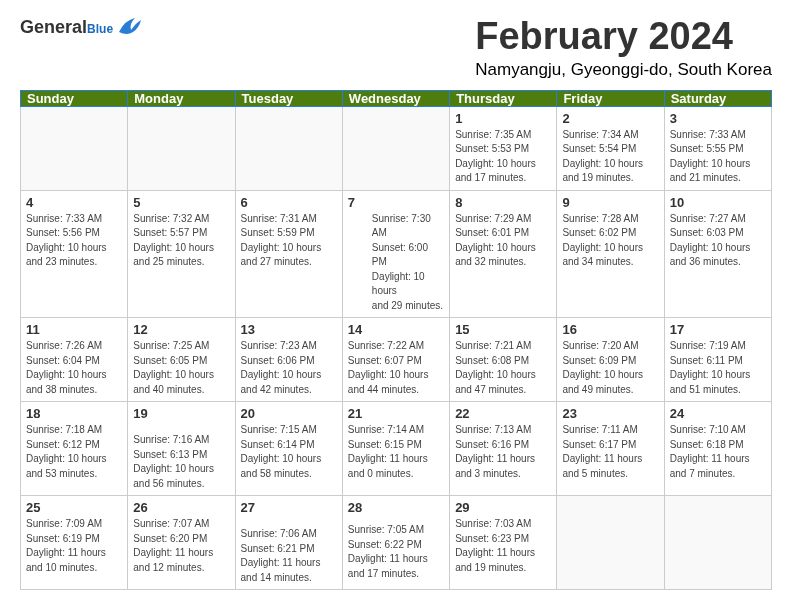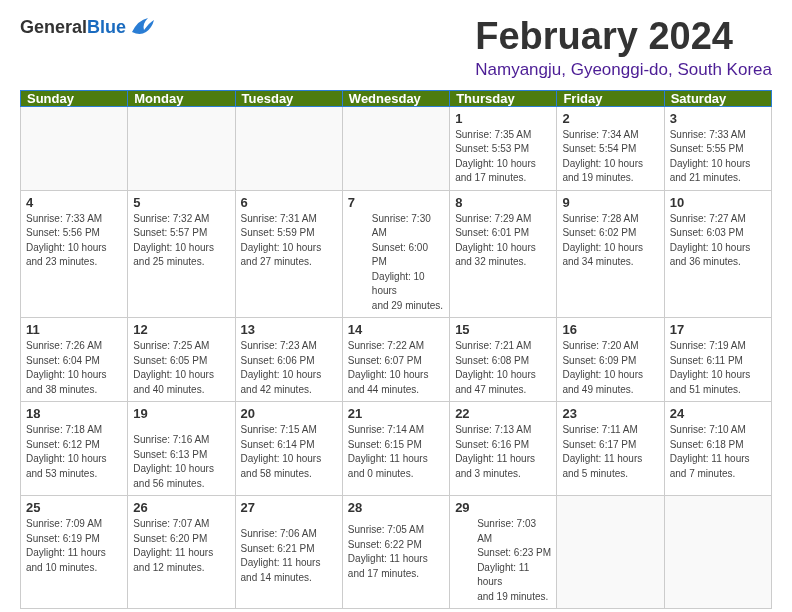--- a/index.html
+++ b/index.html
@@ -18,40 +18,40 @@
     .logo-area {
       display: flex;
       align-items: center;
     }
     .logo-text-general {
       font-size: 18px;
       font-weight: bold;
       color: #333;
     }
     .logo-text-blue {
-      font-size: 18px;
+      font-size: 12px;
       font-weight: bold;
       color: #1a6bbf;
     }
     .logo-bird {
       width: 28px;
       height: 22px;
       margin-left: 2px;
     }
     .title-area {
     }
     .calendar-title {
       font-size: 38px;
       font-weight: bold;
       color: #333;
       line-height: 1.1;
     }
     .calendar-subtitle {
       font-size: 17px;
-      color: #4c1d95;
+      color: #000000;
       margin-top: 2px;
     }
     .calendar-table {
       width: 100%;
       border-collapse: collapse;
       margin-top: 10px;
     }
     .calendar-table th {
       background-color: #4d7c0f;
       color: #fff;
@@ -324,21 +324,21 @@
         </td>
         <td>
           <span class="day-number">28</span>
           <div class="day-info" style="white-space: pre-line; margin-top: 8px;">Sunrise: 7:05 AM
 Sunset: 6:22 PM
 Daylight: 11 hours
 and 17 minutes.</div>
         </td>
         <td>
           <span class="day-number">29</span>
-          <div class="day-info" style="white-space: pre-line; margin-left: 22px;">Sunrise: 7:03 AM
+          <div class="day-info" style="white-space: pre-line;">Sunrise: 7:03 AM
 Sunset: 6:23 PM
 Daylight: 11 hours
 and 19 minutes.</div>
         </td>
         <td class="empty-cell"></td>
         <td class="empty-cell"></td>
       </tr>
     </tbody>
 </table>
 

